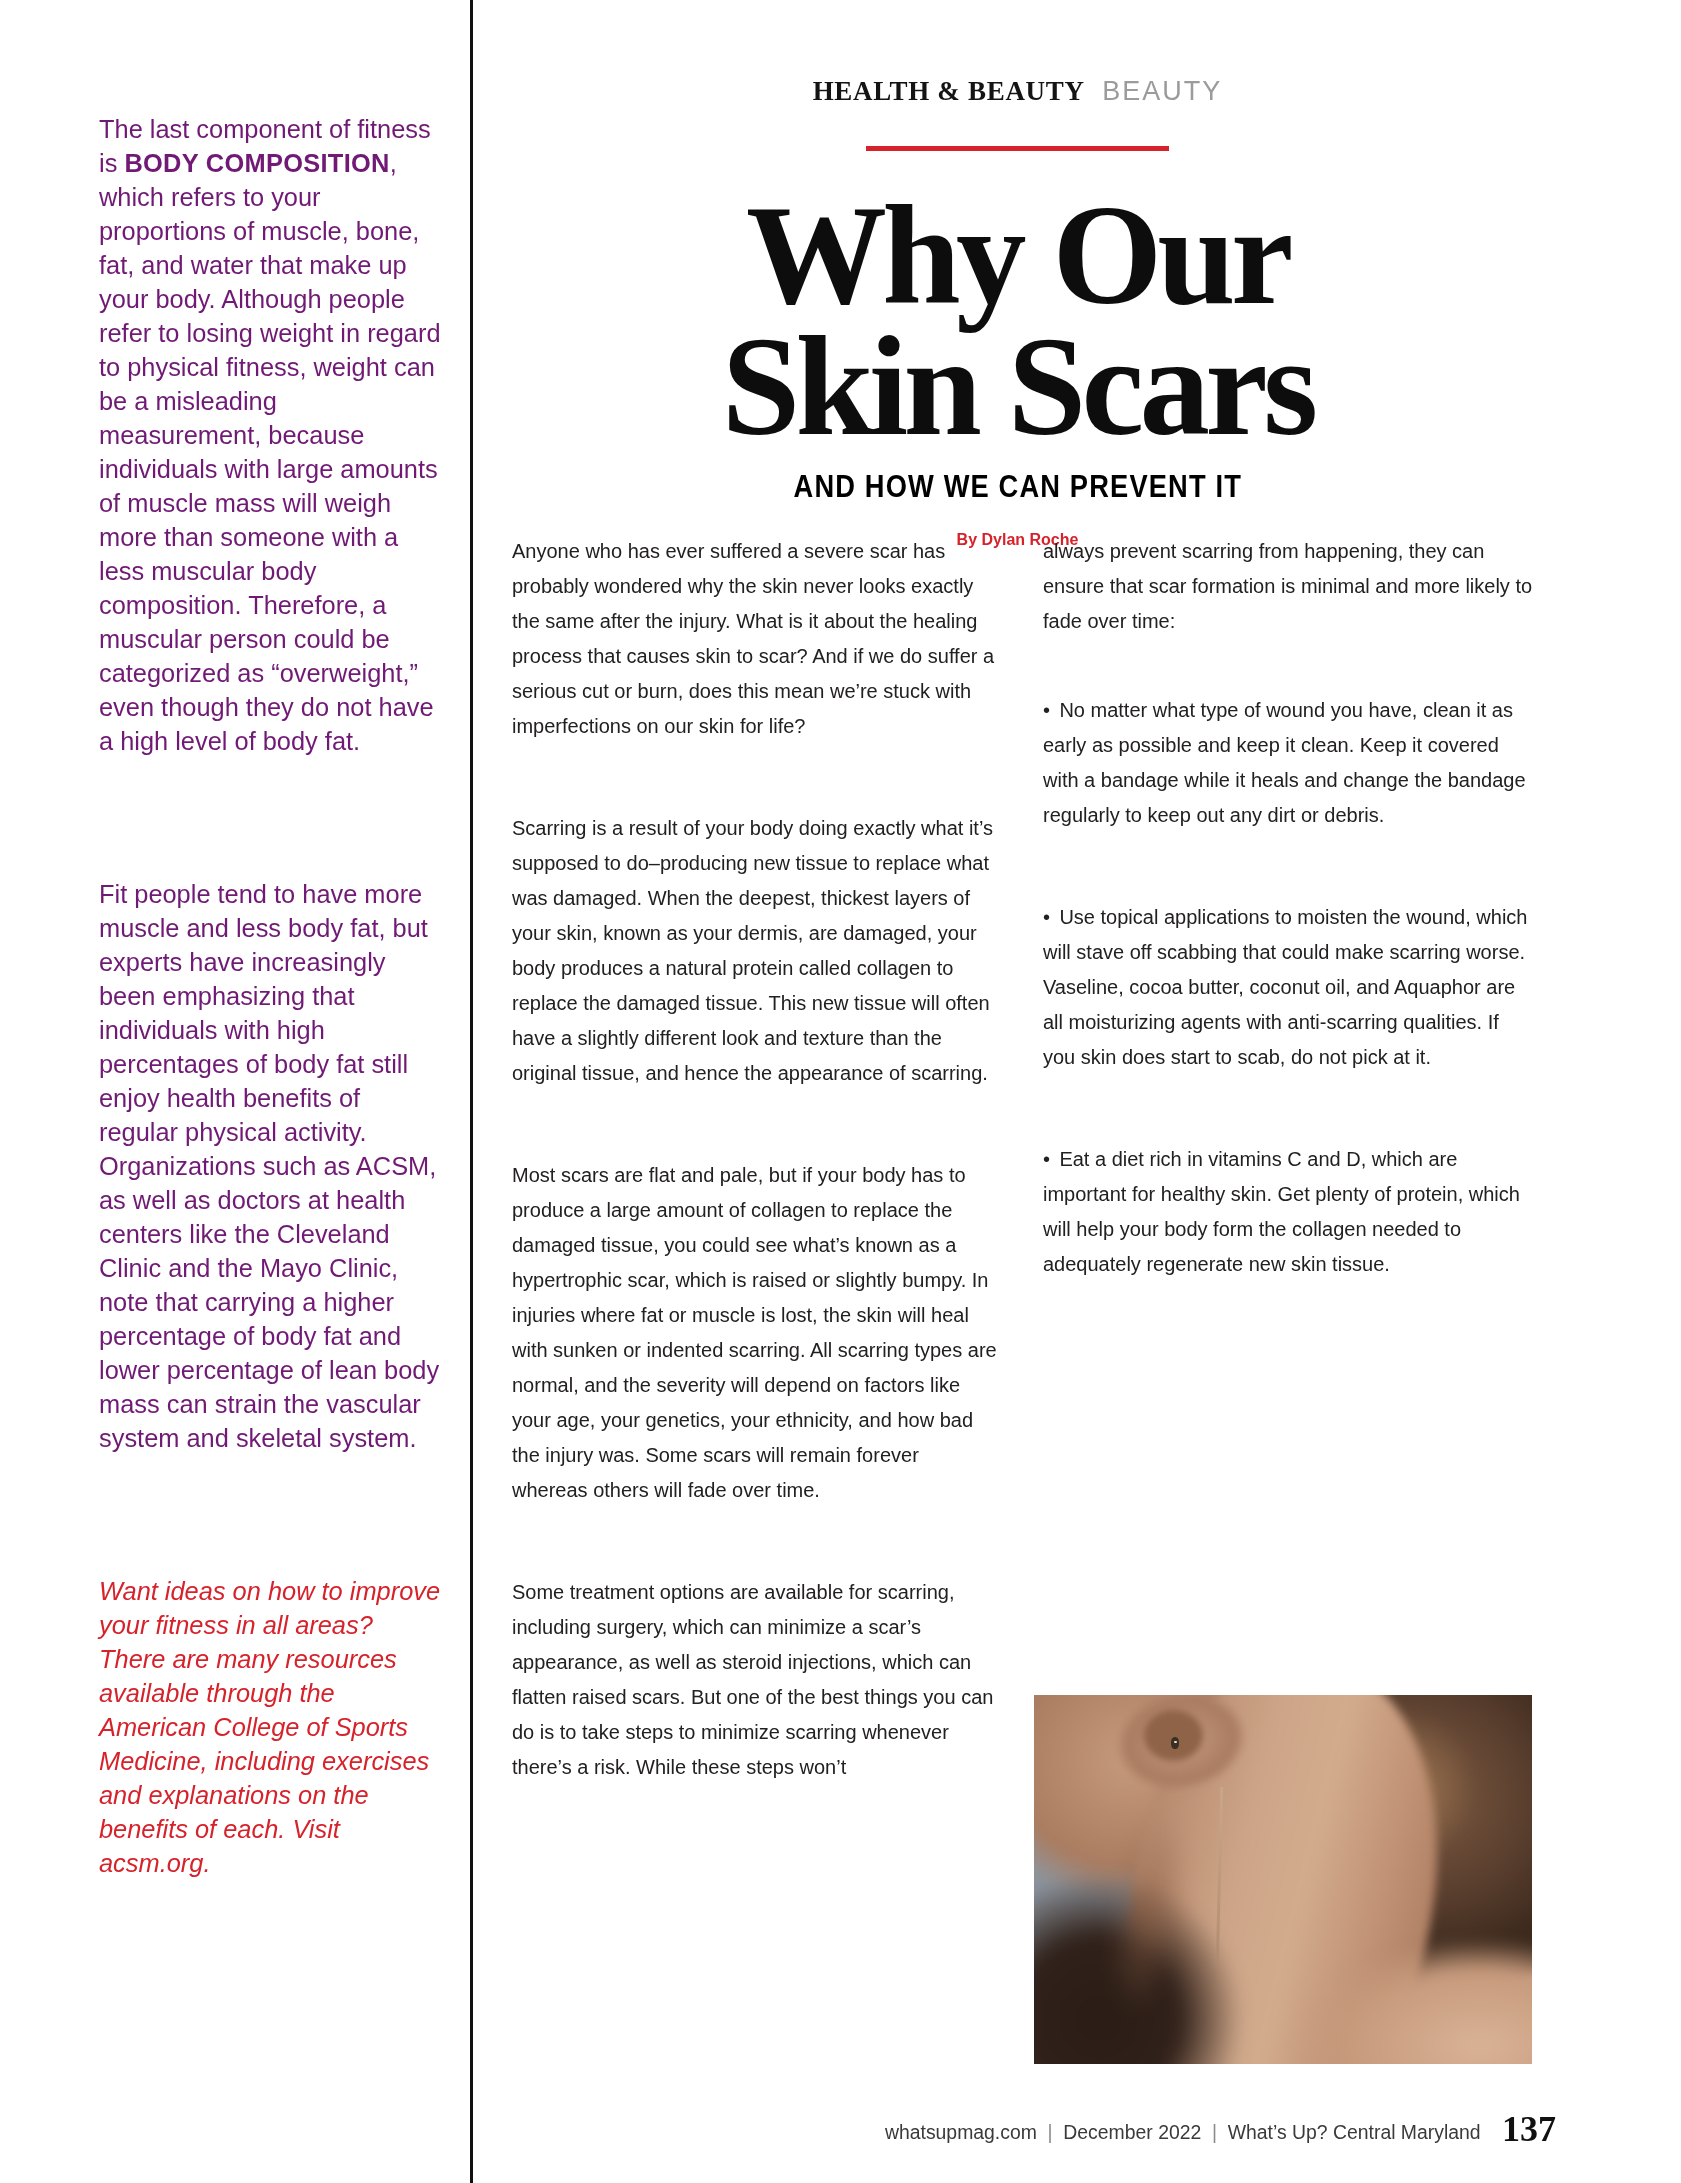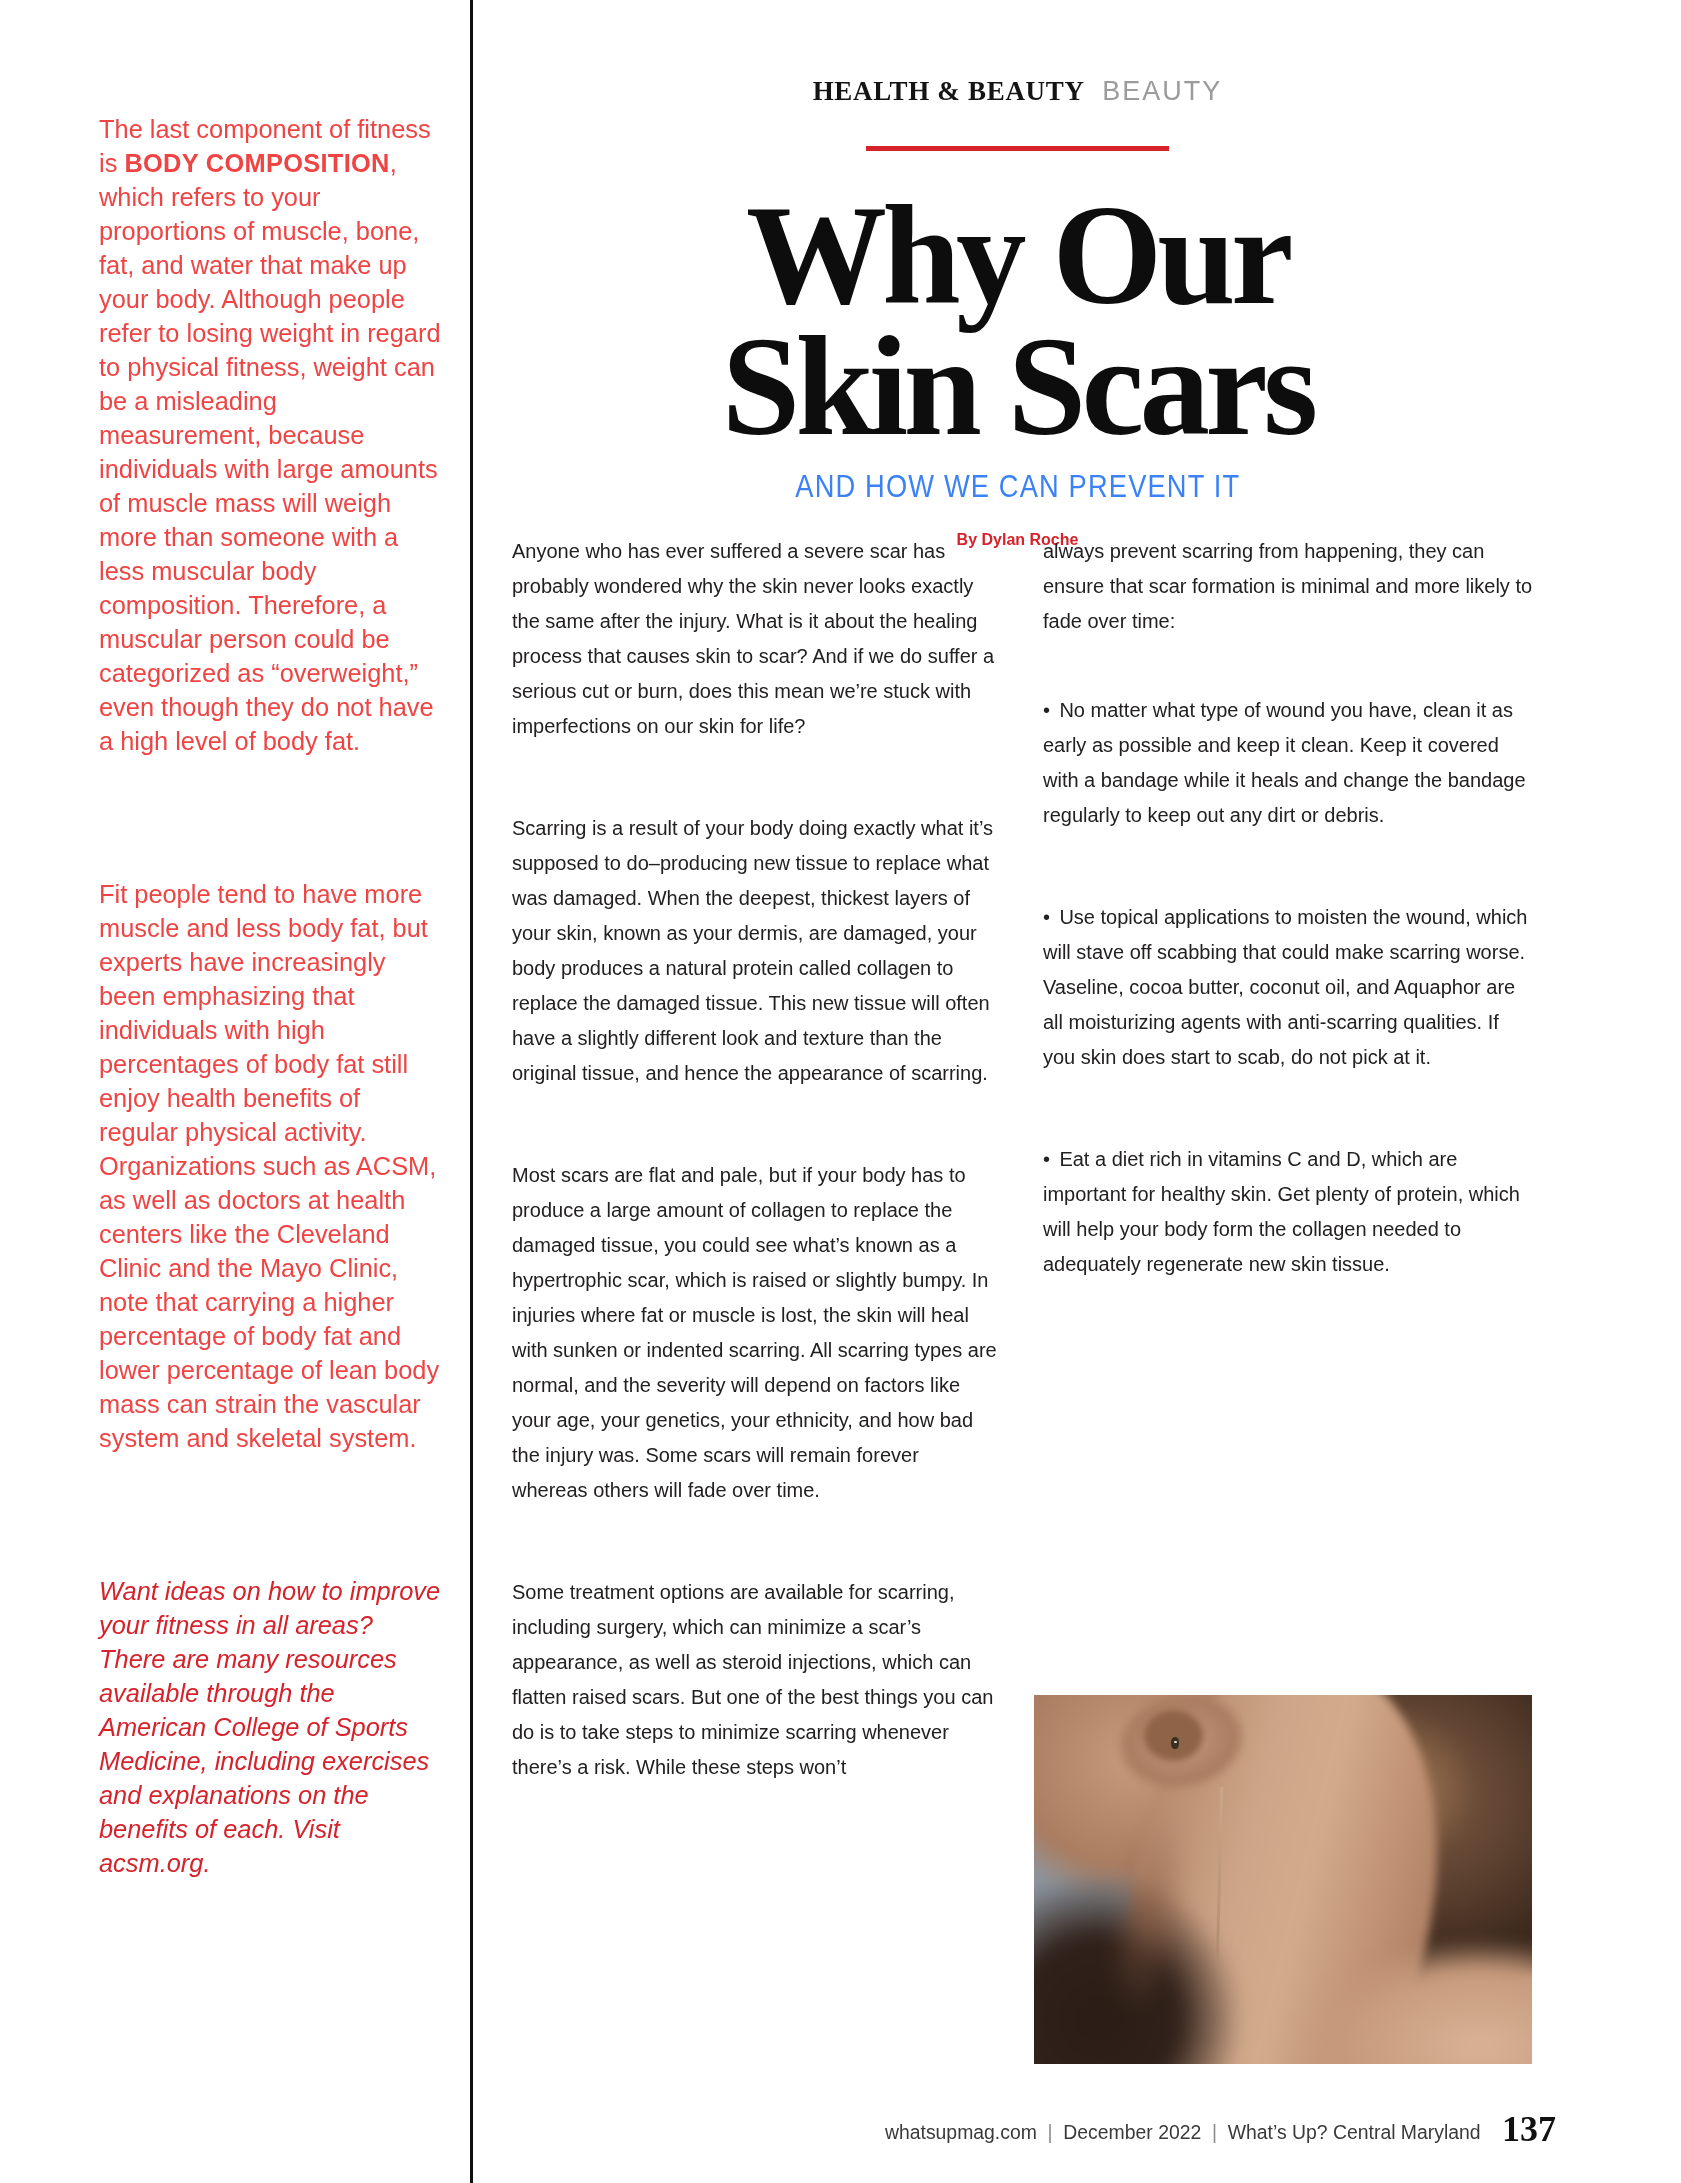--- a/index.html
+++ b/index.html
@@ -2,34 +2,34 @@
 <html style="--accent: #d6222b; --kicker-gray: #9b9b9b; --ink: #231f20;font-size:10.7px"><head>
 <meta charset="utf-8">
 <style>
   html,body{margin:0;padding:0;background:#ffffff;}
   .page{position:relative;width:1681px;height:2183px;background:#ffffff;overflow:hidden;
         font-family:"Liberation Sans",sans-serif;color:var(--ink,#231f20);}
   .vrule{position:absolute;left:470px;top:0;width:3.3px;height:2183px;background:#101010;}
 
   
   .sidebar{position:absolute;left:99px;top:112px;width:345px;}
-  .sidebar p{font-size:25.4px;line-height:34px;margin:0 0 119px;color:#ef4444;font-weight:400;}
+  .sidebar p{font-size:25.4px;line-height:34px;margin:0 0 119px;color:#701a75;font-weight:400;}
   .sidebar p:last-child{margin-bottom:0;}
   .bold-caps{font-weight:bold;letter-spacing:0.3px;}
   .sidebar .note{color:var(--accent,#d6222b);font-style:italic;}
 
   
   .header{position:absolute;left:472px;top:75px;width:1091px;text-align:center;}
   .kicker{font-size:27px;line-height:32px;letter-spacing:0.7px;}
   .kicker .k1{font-family:"Liberation Serif",serif;font-weight:bold;color:#141414;}
   .kicker .k2{color:var(--kicker-gray,#9b9b9b);letter-spacing:2px;margin-left:9.4px;font-weight:400;}
   .rule{width:303px;height:4.7px;margin:39px auto 0;background:var(--accent,#d6222b);}
   .title{margin-top:39px;font-family:"Liberation Serif",serif;font-weight:bold;
          font-size:141px;line-height:.93;letter-spacing:-4.7px;color:#0d0d0d;}
-  .subtitle{margin-top:17.4px;font-size:31px;font-weight:normal;letter-spacing:1.3px;color:#3b82f6;}
+  .subtitle{margin-top:17.4px;font-size:31px;font-weight:bold;letter-spacing:1.3px;color:#000000;}
   .subtitle .squeeze{display:inline-block;transform:scaleX(.88);transform-origin:center;}
   .byline{margin-top:25.4px;font-size:16px;font-weight:bold;color:var(--accent,#d6222b);}
 
   
   .bodycol{position:absolute;top:534px;font-size:20px;line-height:35px;color:#232021;}
   .col1{left:512px;width:487px;}
   .col2{left:1043px;width:490px;}
   .bodycol p{margin:0 0 67px;}
   .bodycol p:last-child{margin-bottom:0;}
   .col2 .intro{margin-bottom:54px;}

